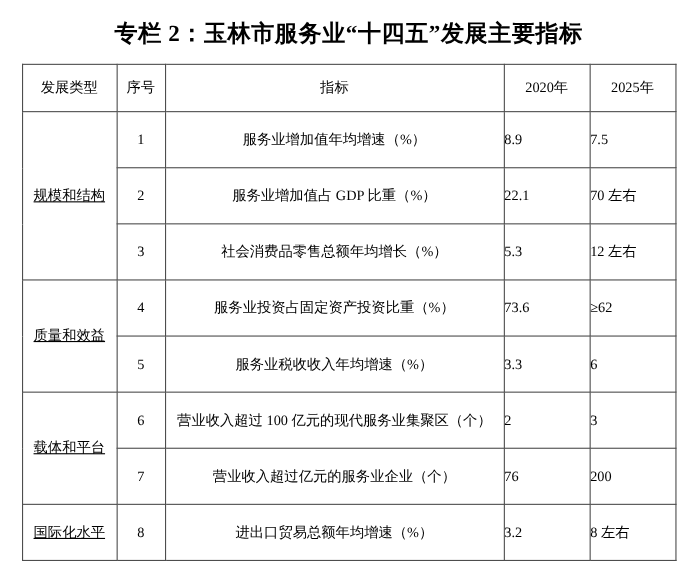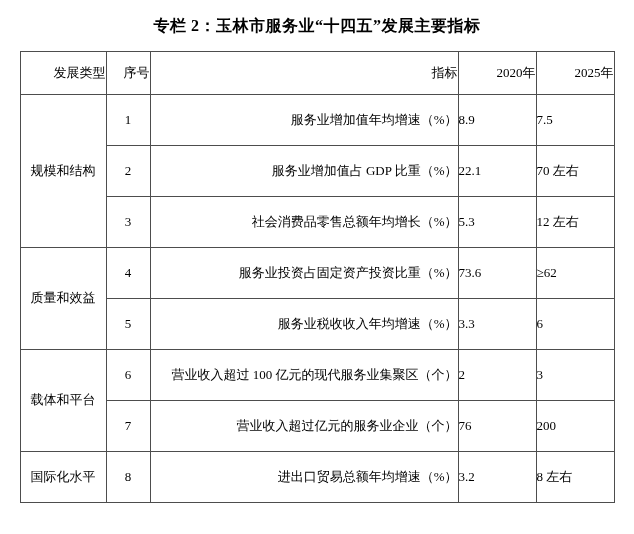--- a/index.html
+++ b/index.html
@@ -16,21 +16,21 @@
   }
   .page {
     width: 634px;
     height: 534px;
     box-sizing: border-box;
     padding: 0;
     position: relative;
   }
   .doc-title {
     text-align: center;
-    font-size: 16px;
+    font-size: 21px;
     font-weight: bold;
     letter-spacing: 0.5px;
     margin: 16px 0 14px 0;
     font-family: "Liberation Serif", "DejaVu Serif", serif;
   }
   table.metrics {
     border-collapse: collapse;
     margin: 0 auto;
     width: 594px;
     table-layout: fixed;
@@ -38,40 +38,41 @@
   table.metrics td, table.metrics th {
     border: 1px solid #4d4d4d;
     font-weight: normal;
     font-size: 13px;
     font-family: "Liberation Serif", "DejaVu Serif", serif;
     padding: 0;
     vertical-align: middle;
   }
   .hdr td {
     height: 42px;
-    text-align: right;
+    text-align: center;
     font-size: 14px;
   }
   .col-type   { width: 86px; }
   .col-no     { width: 44px; }
   .col-ind    { width: 308px; }
   .col-y2020  { width: 78px; }
   .col-y2025  { width: 78px; }
 
   td.type-cell {
     text-align: center;
     font-size: 13.5px;
     line-height: 1.4;
+    text-decoration: underline;
   }
   td.no-cell {
     text-align: center;
     font-size: 13px;
   }
   td.ind-cell {
-    text-align: right;
+    text-align: center;
     padding-left: 12px;
     font-size: 13px;
   }
   td.val-cell {
     text-align: left;
     font-size: 13px;
   }
   .row-h td { height: 50px; }
 </style>
 </head>

